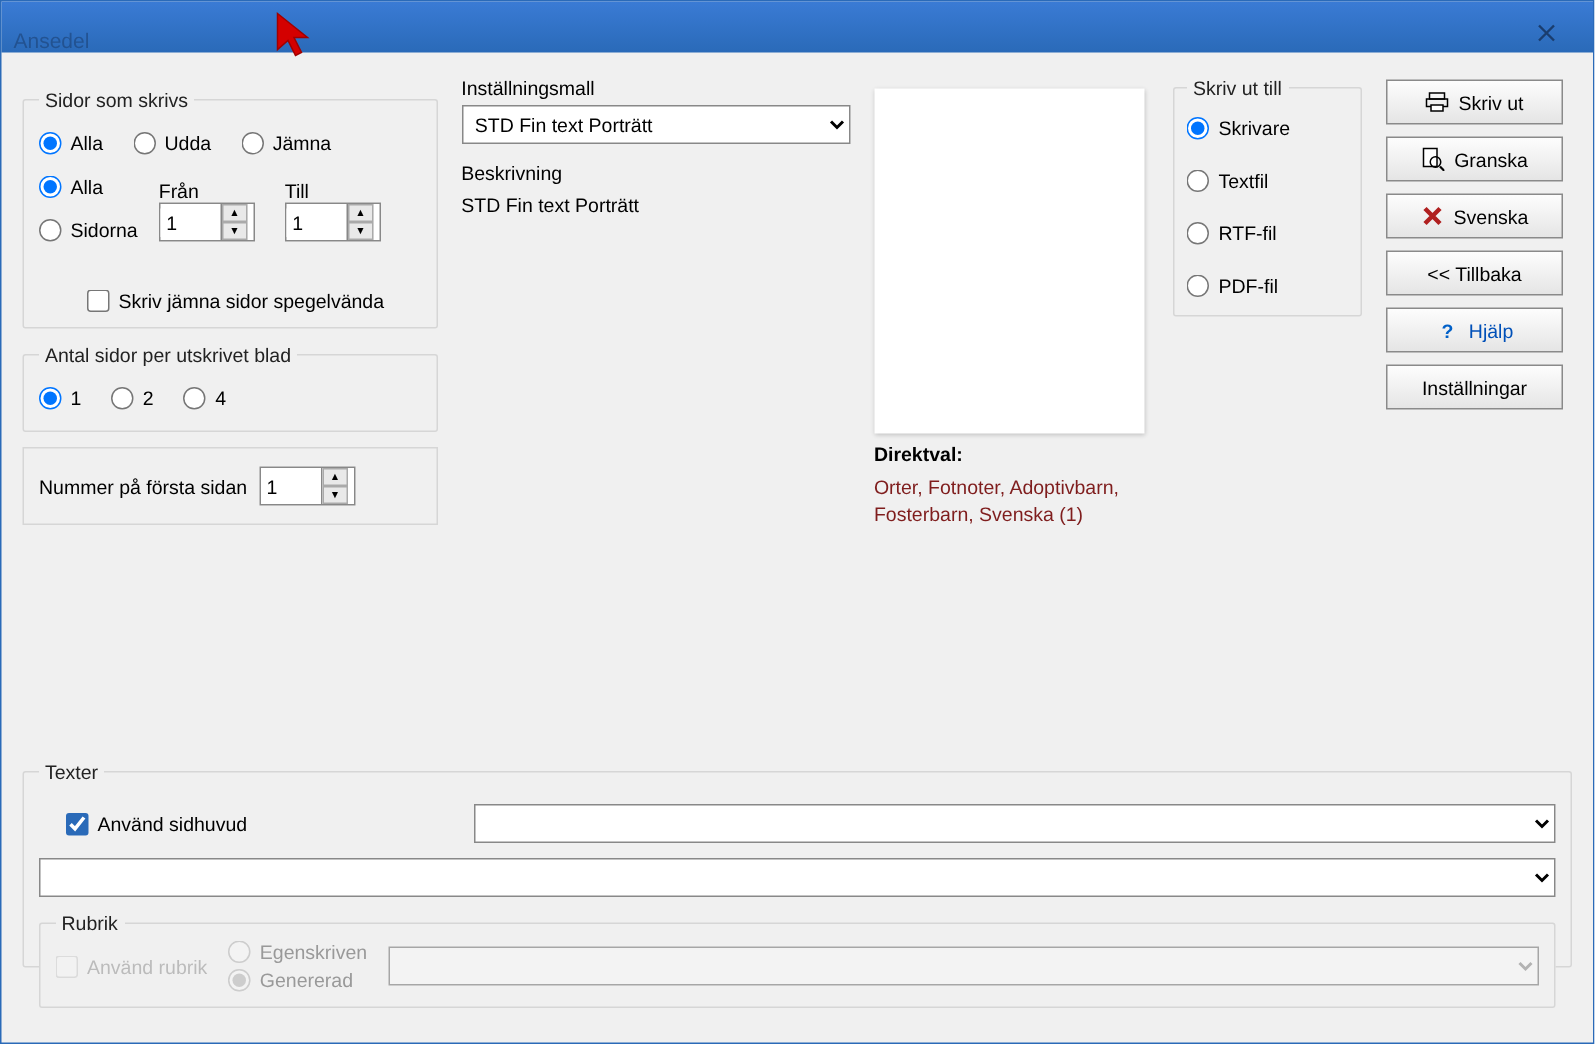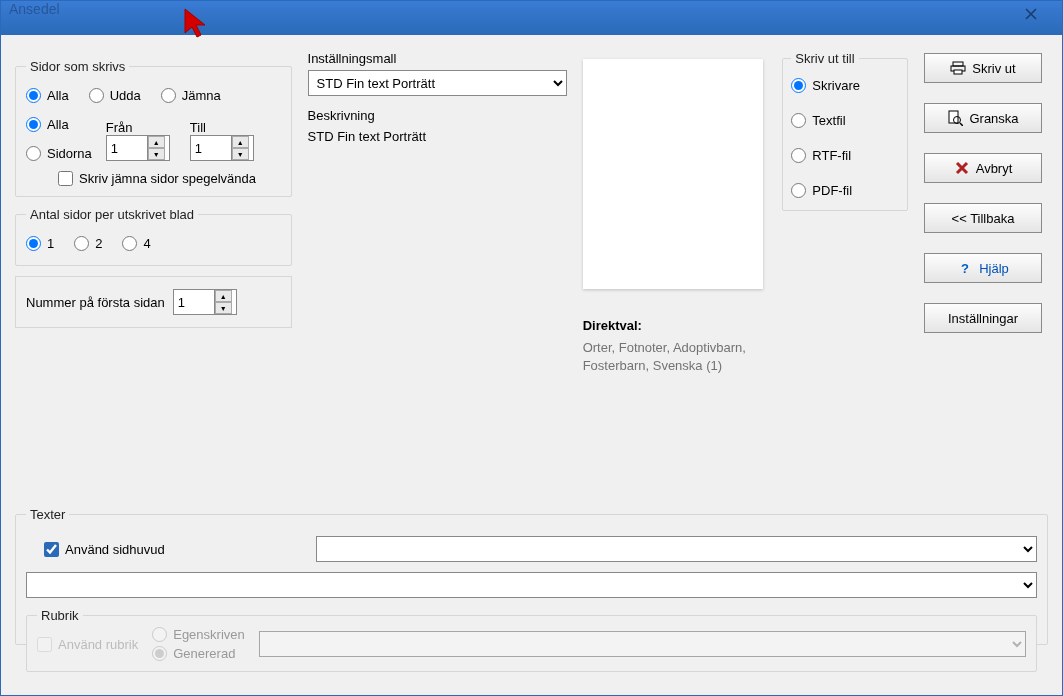--- a/index.html
+++ b/index.html
@@ -1,51 +1,51 @@
 <!DOCTYPE html>
 <html><head>
 <meta charset="utf-8">
 <style>
   * { box-sizing: border-box; font-family: 'Segoe UI', Tahoma, Arial, sans-serif; font-size: 13px; }
   html, body { margin:0; padding:0; background:#fff; }
   .window { width:1063px; height:696px; border:1px solid #2a6ab8; background:#f0f0f0; position:relative; }
-  .titlebar { height:34px; background:linear-gradient(#3a7bd5,#2a6ab8); display:flex; align-items:flex-start; justify-content:space-between; padding:0 8px; }
+  .titlebar { height:34px; background:linear-gradient(#3a7bd5,#2a6ab8); display:flex; align-items:flex-end; justify-content:space-between; padding:0 8px; }
   .titlebar .title { color:#1a3d6e; opacity:0.55; font-size:14px; }
   .titlebar .close { width:46px; height:26px; display:flex; align-items:center; justify-content:center; color:#1a3d6e; font-size:15px; font-weight:bold; cursor:default; }
   .cursor { position:absolute; left:182px; top:6px; pointer-events:none; z-index:10; }
   .body { position:absolute; top:34px; left:0; right:0; bottom:0; padding:10px 14px 14px 14px; }
   .top-row { display:flex; gap:16px; height:418px; }
   .col-left { width:286px; display:flex; flex-direction:column; gap:10px; }
   .col-mid { width:268px; padding-top:6px; }
   .col-prev { width:190px; padding-top:14px; }
   .col-out { width:130px; padding-top:6px; }
-  .col-btn { flex:0 0 auto; width:124px; display:flex; flex-direction:column; gap:20px; padding-top:8px; }
+  .col-btn { flex:0 0 auto; width:124px; display:flex; flex-direction:column; gap:8px; padding-top:8px; }
   fieldset { border:1px solid #d6d6d6; border-radius:2px; margin:0; padding:8px 10px 10px 10px; background:#f0f0f0; }
   legend { padding:0 4px; color:#222; }
   .plain { padding:4px 0 0 4px; }
   .plain-label { display:block; margin-top:2px; }
   .plain-val { display:block; padding:2px 0 0 8px; }
   .radio-row { display:flex; gap:20px; margin:6px 0 4px 0; align-items:center; flex-wrap:wrap; }
   .radio-col { display:flex; flex-direction:column; gap:14px; }
   label.ctrl { display:flex; align-items:center; gap:6px; }
   input[type=radio], input[type=checkbox] { width:15px; height:15px; margin:0; }
   .fromto-wrap { display:flex; gap:20px; align-items:flex-end; }
   .fromto { display:flex; flex-direction:column; }
   .spinwrap { display:flex; align-items:center; border:1px solid #888; background:#fff; height:26px; width:64px; }
   .spinwrap input { border:none; width:40px; padding:2px 4px; outline:none; }
   .spinbtns { display:flex; flex-direction:column; width:18px; height:24px; border-left:1px solid #888; }
   .spinbtns button { flex:1; border:1px solid #aaa; background:#e9e9e9; font-size:7px; line-height:1; padding:0; cursor:default; }
   .singlebox { border:1px solid #d6d6d6; padding:12px 10px; display:flex; align-items:center; gap:8px; }
   select { width:100%; height:26px; border:1px solid #888; background:#fff; padding:0 4px; }
   .besk-lbl { margin-top:12px; display:block; }
   .besk-val { margin-top:6px; display:block; }
   .preview { width:180px; height:230px; background:#fff; box-shadow:0 1px 3px rgba(0,0,0,0.2); }
-  .direkt { margin-top:29px; }
+  .direkt { margin-top:6px; }
   .direkt b { font-weight:bold; display:block; margin-bottom:6px; }
-  .dirtext { line-height:1.4; color:#737373;text-align:right; }
+  .dirtext { line-height:1.4; color:#7f1d1d;text-align:right; }
   .out-group { border:1px solid #d6d6d6; padding:6px 8px 12px 8px; }
   .out-group .radio-col label { margin-top:6px; }
   .btn { height:30px; width:118px; border:1px solid #8a8a8a; background:linear-gradient(#fdfdfd,#e5e5e5); display:flex; align-items:center; justify-content:center; gap:6px; cursor:default; padding:0 4px; }
   .btn .icn { width:16px; height:16px; display:flex; align-items:center; justify-content:center; }
   .btn.red svg path { stroke:#b02020; }
   .btn.q { color:#0050b8; }
   .bottom { position:absolute; left:14px; right:14px; bottom:20px; top:472px; }
   .texter { height:138px; }
   .row { display:flex; align-items:center; gap:14px; margin:6px 0 10px 0;justify-content:center; }
   .row .lab { width:276px; display:flex; align-items:center; gap:6px; padding-left:18px; }
@@ -128,21 +128,21 @@
                   <input value="1" style="">
                   <div class="spinbtns">
                       <button>▲</button>
                       <button>▼</button>
                     </div>
                 </div>
               </div>
             </div>
           </div>
 
-          <label class="ctrl" style="margin-top:10px;padding-left:32px;">
+          <label class="ctrl" style="margin-top:32px;padding-left:32px;">
             <input type="checkbox" style="">
               <span>Skriv jämna sidor spegelvända</span>
           </label>
         </fieldset>
 
         <fieldset>
           <legend>Antal sidor per utskrivet blad</legend>
           <div class="radio-row">
             <label class="ctrl">
                 <input type="radio" name="per" checked="" style="">
@@ -232,21 +232,21 @@
               </svg>
           </span>
           <span>Granska</span>
         </div>
         <div class="btn red">
           <span class="icn">
             <svg width="14" height="14" viewBox="0 0 14 14">
                 <path d="M2 2 L12 12 M12 2 L2 12" stroke="#c01818" stroke-width="3"></path>
               </svg>
           </span>
-          <span>Avbryt</span>
+          <span>Svenska</span>
         </div>
         <div class="btn">
           <span>&lt;&lt; Tillbaka</span>
         </div>
         <div class="btn q">
           <span class="icn">
             <svg width="14" height="16" viewBox="0 0 14 16">
                 <text x="3" y="13" font-size="15" font-weight="bold" fill="#0060c8">?</text>
               </svg>
           </span>

